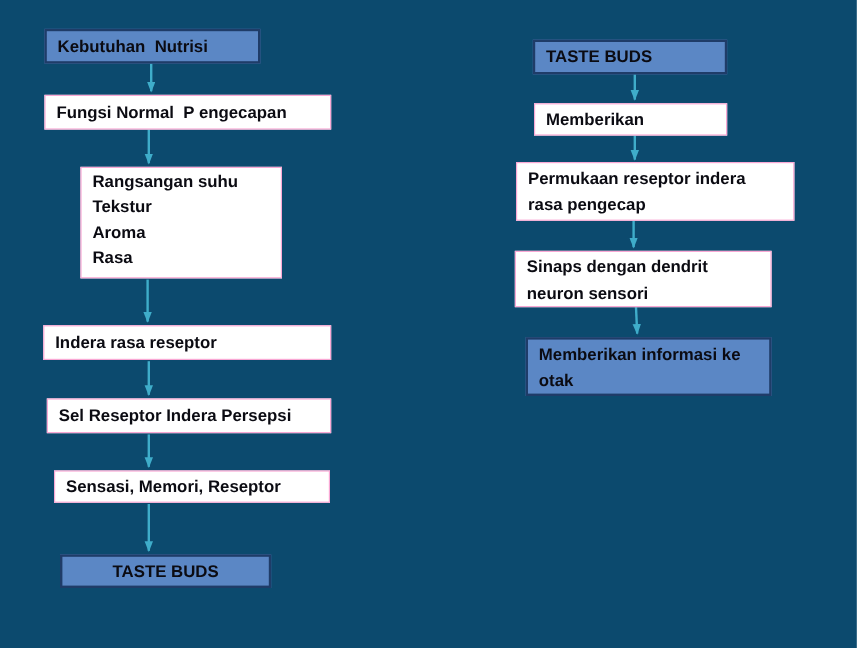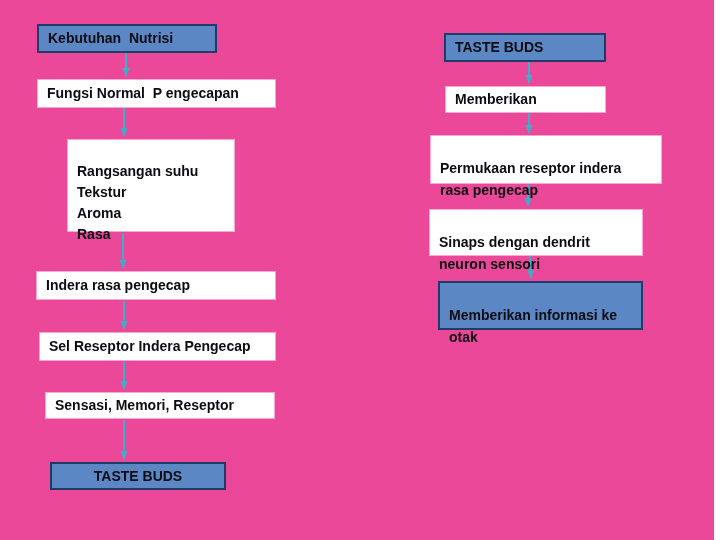--- a/index.html
+++ b/index.html
@@ -1,20 +1,20 @@
 <!DOCTYPE html>
 <html><head>
 <meta charset="utf-8">
 <style>
   html, body { margin: 0; padding: 0; }
   .canvas {
     position: relative;
     width: 714px;
     height: 540px;
-    background: #ec4899;
+    background: #0c4a6e;
     overflow: hidden;
     font-family: "Liberation Sans", sans-serif;
   }
   .box {
     position: absolute;
     box-sizing: border-box;
     display: flex;
     align-items: center;
     padding: 2px 9px;
     font-size: 14px;
@@ -24,21 +24,21 @@
   }
   .box .label { white-space: pre-wrap; }
   .blue {
     background: #5b87c5;
     border: 2px solid #1f3c68;
   }
   .white {
     background: #ffffff;
     border: 1px solid #f9a8d4;
   }
-  .top { align-items: flex-start; padding-top: 21px; }
+  .top { align-items: flex-start; padding-top: 1px; }
   .center { justify-content: center; }
   .arrow-layer {
     position: absolute;
     left: 0; top: 0;
     width: 720px; height: 540px;
     pointer-events: none;
   }
 </style>
 </head>
 <body>
@@ -74,25 +74,25 @@
   </div>
 
   <div class="box white top" style="left:67px; top:139px; width:168px; height:93px;">
     <span class="label">Rangsangan suhu
 Tekstur
 Aroma
 Rasa</span>
   </div>
 
   <div class="box white" style="left:36px; top:271px; width:240px; height:29px;">
-    <span class="label">Indera rasa pengecap</span>
+    <span class="label">Indera rasa reseptor</span>
   </div>
 
   <div class="box white" style="left:39px; top:332px; width:237px; height:29px;">
-    <span class="label">Sel Reseptor Indera Pengecap</span>
+    <span class="label">Sel Reseptor Indera Persepsi</span>
   </div>
 
   <div class="box white" style="left:45px; top:392px; width:230px; height:27px;">
     <span class="label">Sensasi, Memori, Reseptor</span>
   </div>
 
   <div class="box blue center" style="left:50px; top:462px; width:176px; height:28px;">
     <span class="label">TASTE BUDS</span>
   </div>
 

